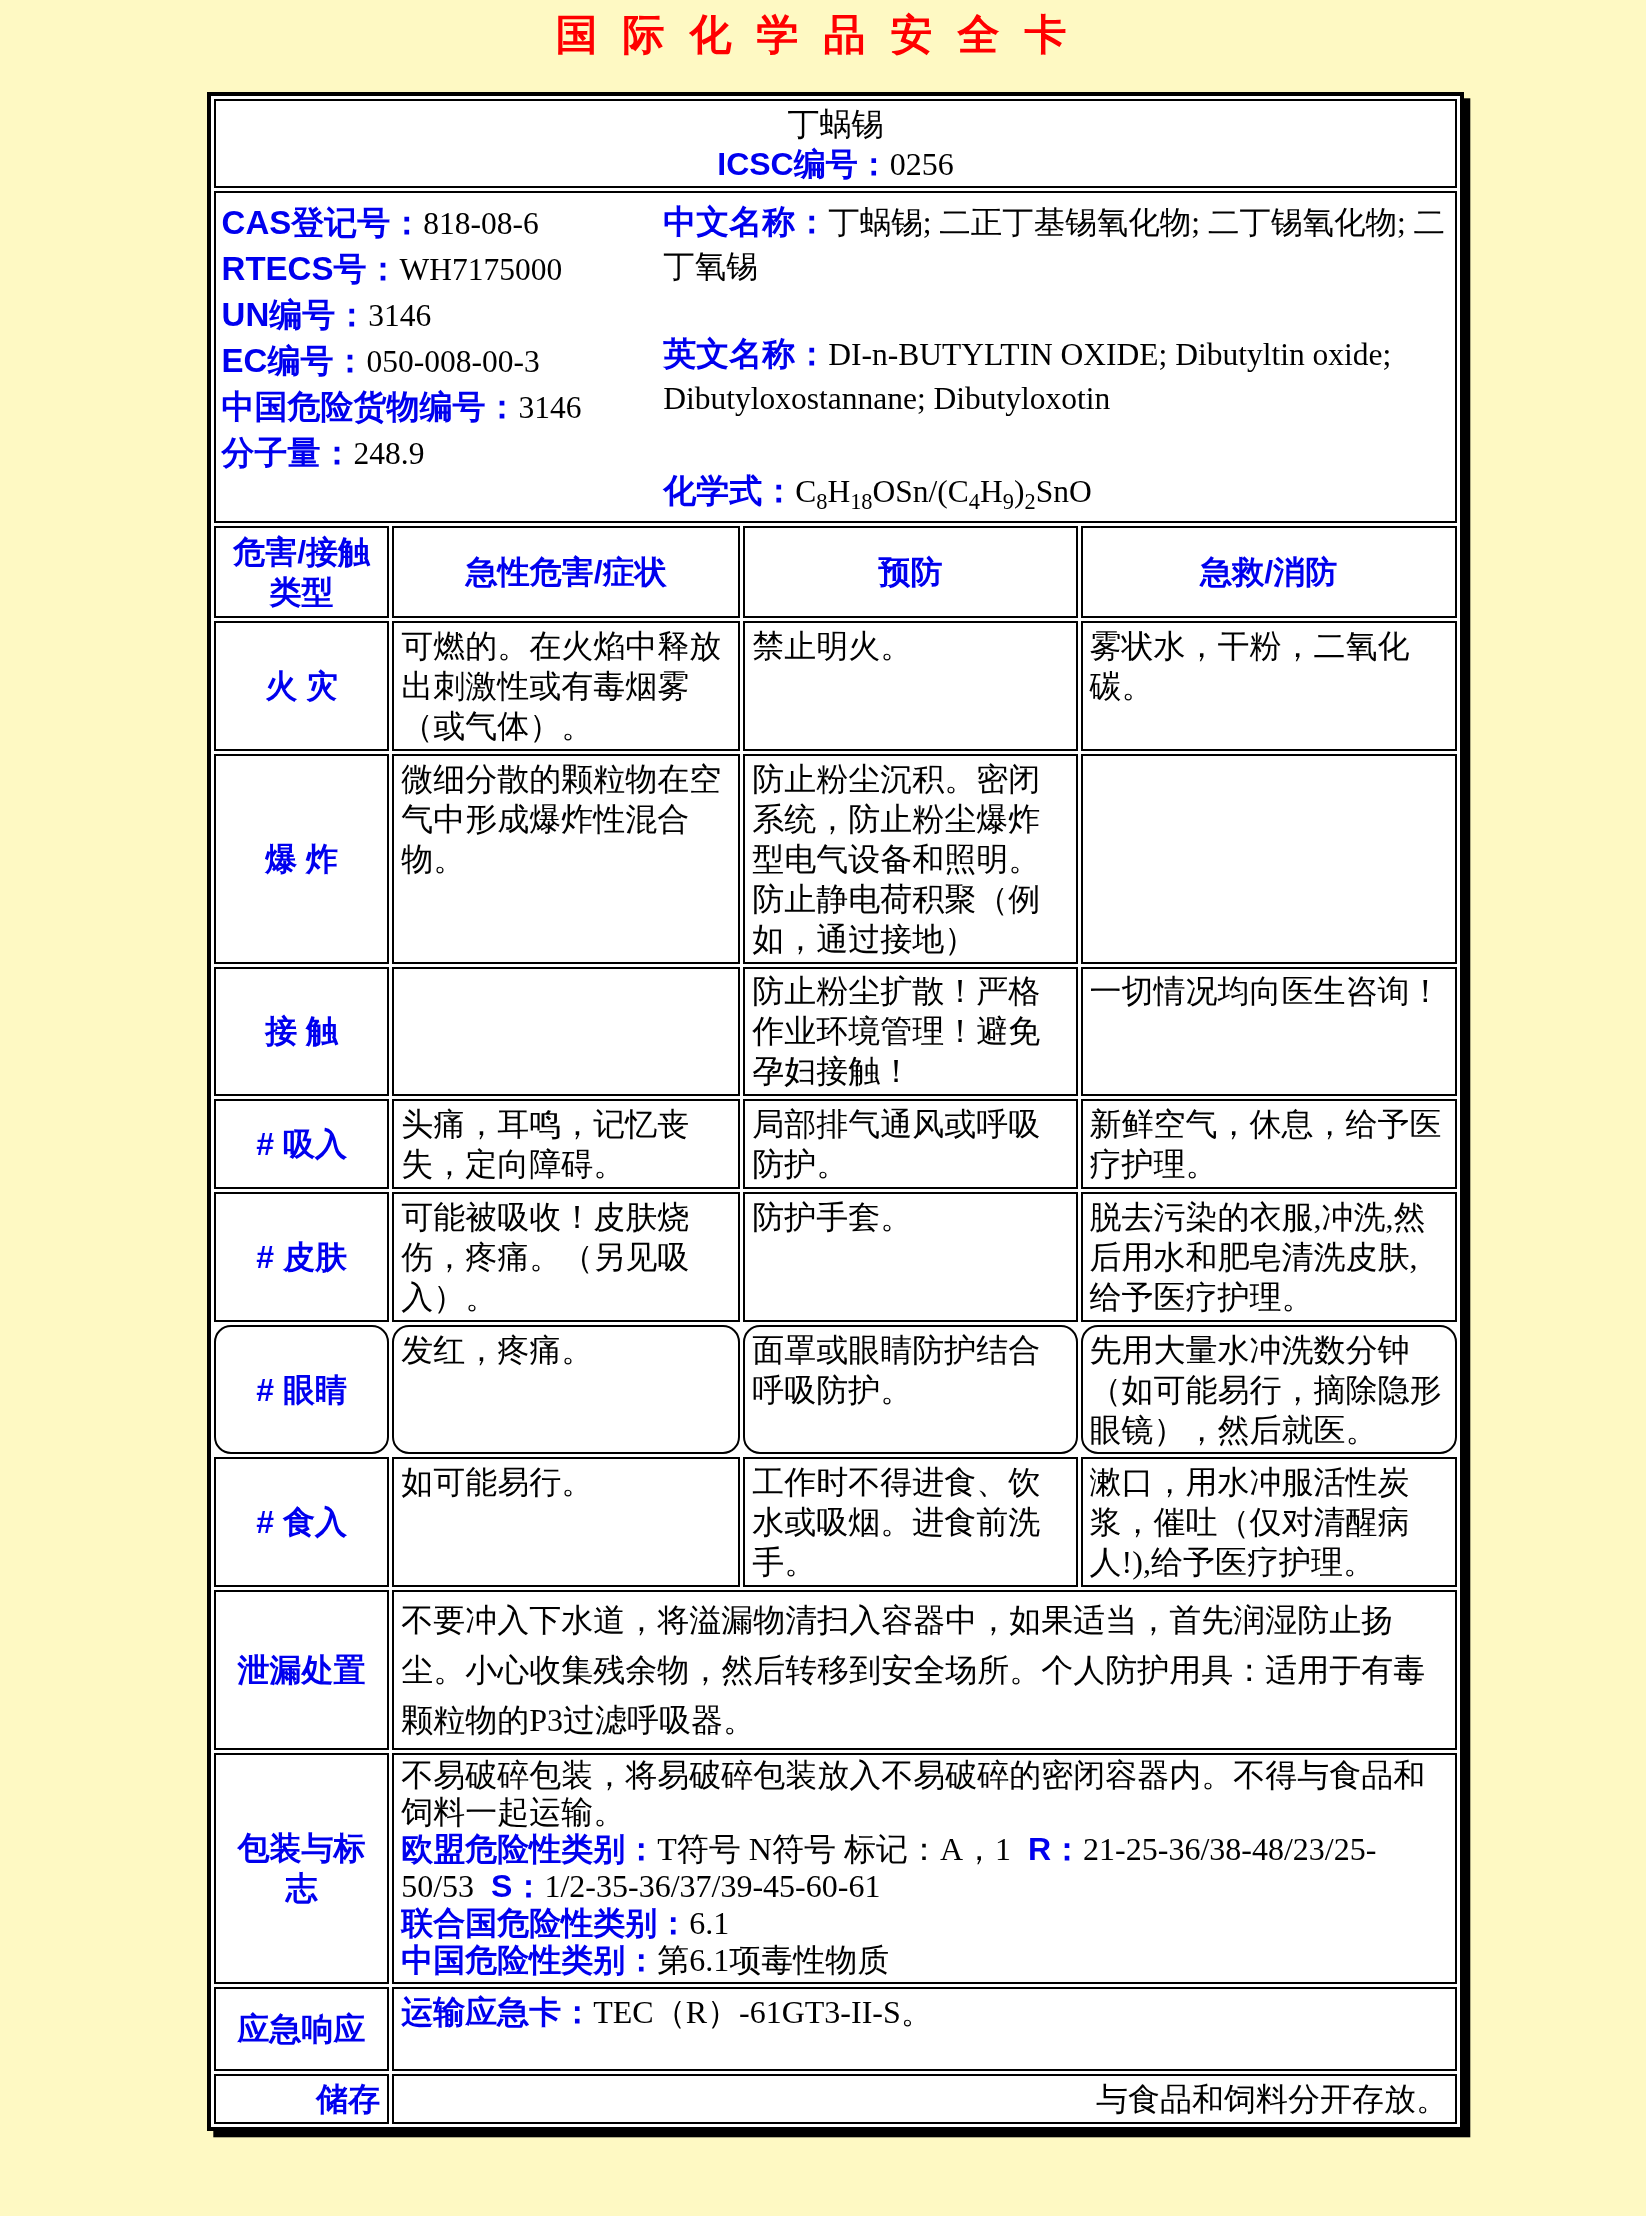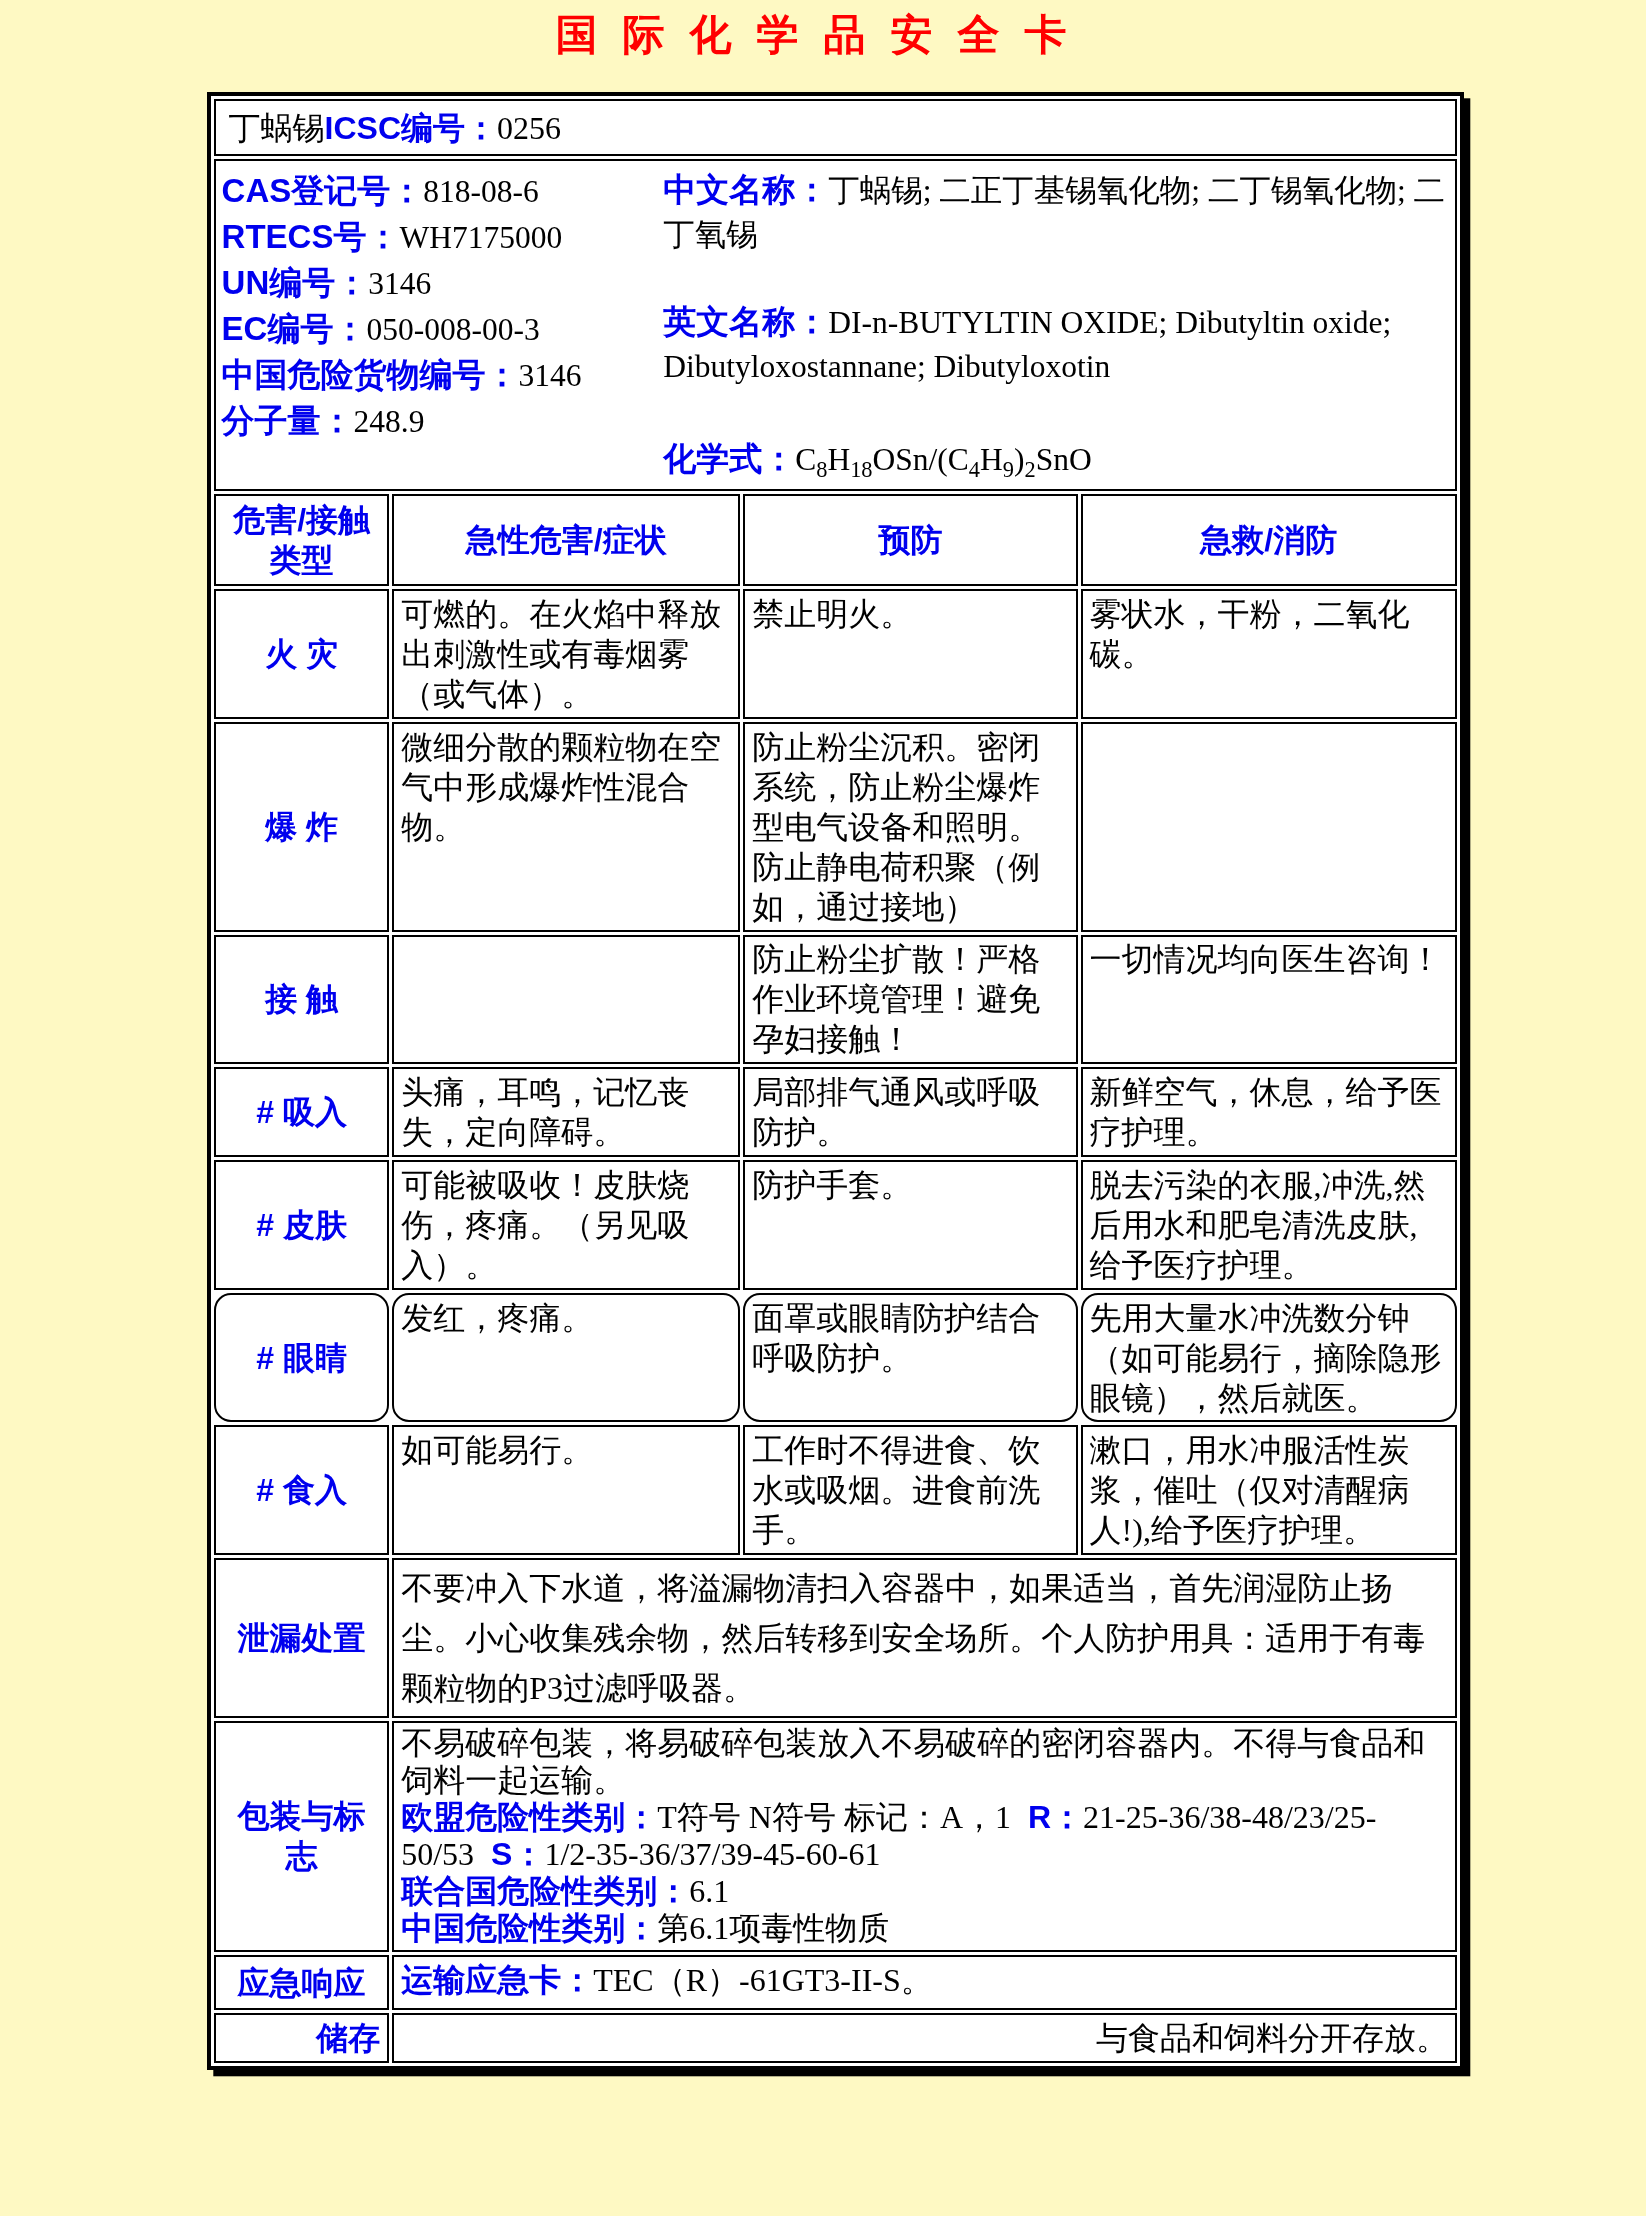--- a/index.html
+++ b/index.html
@@ -43,22 +43,22 @@
     font-family: "Liberation Sans", "DejaVu Sans", sans-serif;
   }
   .val { font-family: "Liberation Serif", "DejaVu Serif", serif; color: #000000; }
   .rl, th.hdr {
     color: #0000ee; font-weight: bold;
     font-family: "Liberation Sans", "DejaVu Sans", sans-serif;
     text-align: center; vertical-align: middle; font-size: 32px;
   }
   tr.r-name td { height: 56px; }
   .name-flex {
-    display: flex; justify-content: flex-start; align-items: center;
-    min-height: 48px; padding: 0 5.6px;
+    display: flex; justify-content: flex-end; align-items: center;
+    min-height: 48px; padding: 0 5.6px; flex-direction: column;
   }
   .name-text { font-size: 32px; }
   tr.r-info td { height: 263px; padding: 7px 4.2px; }
   .info-flex { display: flex; }
   .info-left { width: 36%; padding-left: 1.4px; }
   .info-right { width: 64%; }
   .kv { line-height: 45px; font-size: 31.5px; }
   .kv .lbl, .info-right .lbl { font-size: 33px; }
   .info-right p { margin: 0; line-height: 44px; font-size: 31.5px; }
   p.enp { margin-top: 43px; }
@@ -69,21 +69,21 @@
   tr.r-expl td { height: 179px; }
   tr.r-contact td { height: 112px; }
   tr.r-inhal td { height: 90px; }
   tr.r-skin td { height: 102px; }
   tr.r-eyes td { height: 116px; border-radius: 17px; }
   tr.r-ingest td { height: 111px; }
   tr.r-spill td { height: 148px; }
   td.spill-text { line-height: 50px; vertical-align: middle; }
   tr.r-pack td { height: 210px; }
   td.pack-text { line-height: 37px; }
-  tr.r-emerg td { height: 55px; }
+  tr.r-emerg td { height: 84px; }
   tr.r-stor td { height: 49px; text-align: right; }
   .gap { margin-left: 17px; }
 </style>
 </head>
 <body>
 
 <div class="page">
 
   <div class="doc-title">国际化学品安全卡</div>
 

